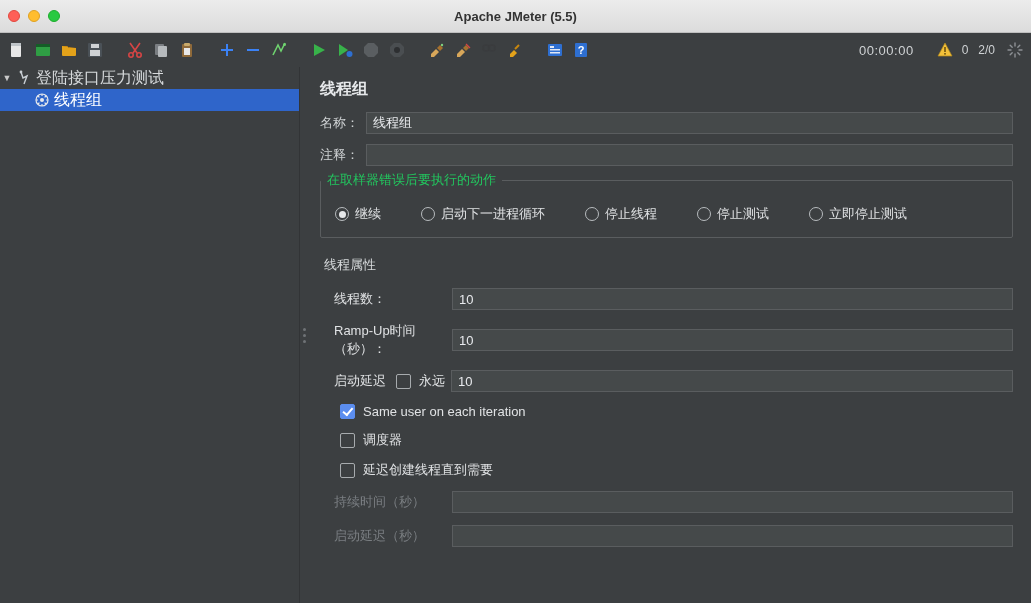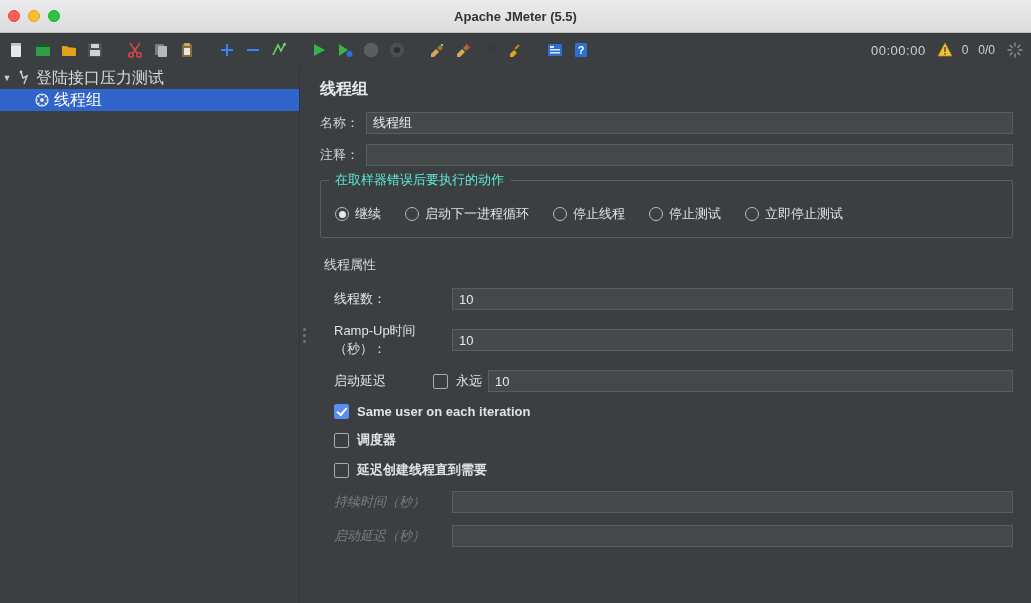--- a/index.html
+++ b/index.html
@@ -14,21 +14,21 @@
   .dot-min  { background: #ffbd2e; border:1px solid #dfa123; }
   .dot-max  { background: #28c940; border:1px solid #1dad2c; }
   .title { position:absolute; left:0; right:0; text-align:center; font-weight:bold; color:#333; font-size:13px; pointer-events:none; }
 
   
   .toolbar { height: 34px; background: #3c3f41; display:flex; align-items:center; padding:0 6px; gap:4px; }
   .tbtn { width:22px; height:22px; display:flex; align-items:center; justify-content:center; cursor:pointer; }
   .tbtn svg { width:18px; height:18px; }
   .tsep { width:10px; }
   .toolbar-spacer { flex:1; }
-  .timer { color:#cfd2d4; font-size:13px; letter-spacing:0.5px; margin-right:6px;}
+  .timer { color:#cfd2d4; font-size:13px; letter-spacing:0.5px; margin-right:18px;}
   .warn-tri { display:inline-flex; align-items:center; margin-right:4px;}
   .counter { color:#cfd2d4; font-size:12px; margin-right:6px; }
   .spinner-box { width:20px; height:20px; display:flex; align-items:center; justify-content:center; }
 
   
   .main { flex:1; display:flex; background:#2b2d30; }
   .tree { width:300px; background:#3c3f41; color:#d7dadc; overflow:auto; border-right:1px solid #323436; padding-top:0; }
   .tree-row { display:flex; align-items:center; height:22px; padding-left:4px; gap:4px; cursor:pointer; }
   .tree-row.selected { background:#2f65ca; color:#fff; }
   .disclosure { width:10px; text-align:center; color:#c9c9c9; font-size:9px; }
@@ -42,40 +42,40 @@
   .grip span { width:3px; height:3px; background:#6f7376; border-radius:50%; }
 
   .panel { flex:1; background:#3c3f41; color:#d7dadc; padding:12px 18px 12px 12px; overflow:auto; }
   .panel h2 { font-size:16px; font-weight:600; color:#e6e8ea; margin-bottom:12px; }
 
   .form-row { display:flex; align-items:center; margin-bottom:10px; gap:0; }
   .form-row > label { min-width:46px; color:#cfd2d4; }
   .txt { flex:1; height:22px; background:#45494a; border:1px solid #5a5d5f; color:#e8eaed; padding:0 6px; font-size:13px; }
 
   .groupbox { border:1px solid #5a5d5f; border-radius:2px; padding:24px 14px 14px 14px; position:relative; margin-top:14px; margin-bottom:18px; }
-  .groupbox .legend { position:absolute; top:-10px; left:8px; background:#3c3f41; padding:0 6px; color:#5eead4; font-size:13px; }
-  .radio-line { display:flex; gap:24px; align-items:center; }
+  .groupbox .legend { position:absolute; top:-10px; left:0; background:#3c3f41; padding:0 6px; color:#22c55e; font-size:13px; }
+  .radio-line { display:flex; gap:40px; align-items:center; }
   .radio-item { display:flex; align-items:center; gap:6px; cursor:pointer; }
   .radio-outer { width:14px; height:14px; border:1.5px solid #b7bbbe; border-radius:50%; display:flex; align-items:center; justify-content:center; }
   .radio-item.checked .radio-outer::after { content:''; width:7px; height:7px; background:#e6e8ea; border-radius:50%; }
   .radio-label { color:#e0e2e4; }
 
   .props { border:none; }
   .props-title { color:#d7dadc; margin:6px 0 14px 4px; }
   .prop-row { display:flex; align-items:center; margin-bottom:12px; }
   .prop-row .plabel { width:132px; padding-left:14px; color:#e0e2e4; }
-  .prop-row .pmid { display:flex; align-items:center; gap:6px; margin-right:6px;margin-left:37px; }
+  .prop-row .pmid { display:flex; align-items:center; gap:6px; margin-right:6px; }
   .check { display:flex; align-items:center; gap:8px; cursor:pointer; }
   .check-box { width:15px; height:15px; border:1.5px solid #a7abae; border-radius:2px; display:flex; align-items:center; justify-content:center; background:#3c3f41; }
   .check.checked .check-box { background:#5b8def; border-color:#5b8def; }
   .check.checked .check-box::after { content:''; width:4px; height:8px; border:solid #fff; border-width:0 2px 2px 0; transform: rotate(40deg) translate(-1px,-1px); }
   .check-label { color:#e0e2e4; }
-  .sub { margin-left:14px; margin-bottom:12px;font-weight:bold; }
+  .sub { margin-left:20px; margin-bottom:12px; }
   .disabled { color:#7a7e82; }
-  .disabled .plabel { color:#7a7e82;font-style:italic; }
+  .disabled .plabel { color:#7a7e82; }
   .disabled .txt { color:#7a7e82; }
 
 </style>
 </head>
 <body>
 
 <div class="titlebar">
   <div class="traffic">
     <div class="traffic-dot dot-close"></div>
     <div class="traffic-dot dot-min"></div>
@@ -218,21 +218,21 @@
   <div class="toolbar-spacer"></div>
   <span class="timer">00:00:00</span>
   <span class="warn-tri">
       <svg width="18" height="18" viewBox="0 0 18 18">
         <path d="M9 2l7 13H2z" fill="#f3c13a" stroke="#b58a1c" stroke-width="0.7"></path>
         <rect x="8.3" y="6" width="1.4" height="5" fill="#5c4208"></rect>
         <rect x="8.3" y="12" width="1.4" height="1.6" fill="#5c4208"></rect>
       </svg>
     </span>
   <span class="counter">0</span>
-  <span class="counter">0/0</span>
+  <span class="counter">2/0</span>
   <span class="spinner-box">
       <svg width="18" height="18" viewBox="0 0 18 18">
         <g stroke="#8d9195" stroke-width="1.4" stroke-linecap="round">
           <line x1="9" y1="2" x2="9" y2="5"></line>
           <line x1="9" y1="13" x2="9" y2="16"></line>
           <line x1="2" y1="9" x2="5" y2="9"></line>
           <line x1="13" y1="9" x2="16" y2="9"></line>
           <line x1="4.2" y1="4.2" x2="6.2" y2="6.2"></line>
           <line x1="11.8" y1="11.8" x2="13.8" y2="13.8"></line>
           <line x1="4.2" y1="13.8" x2="6.2" y2="11.8"></line>

